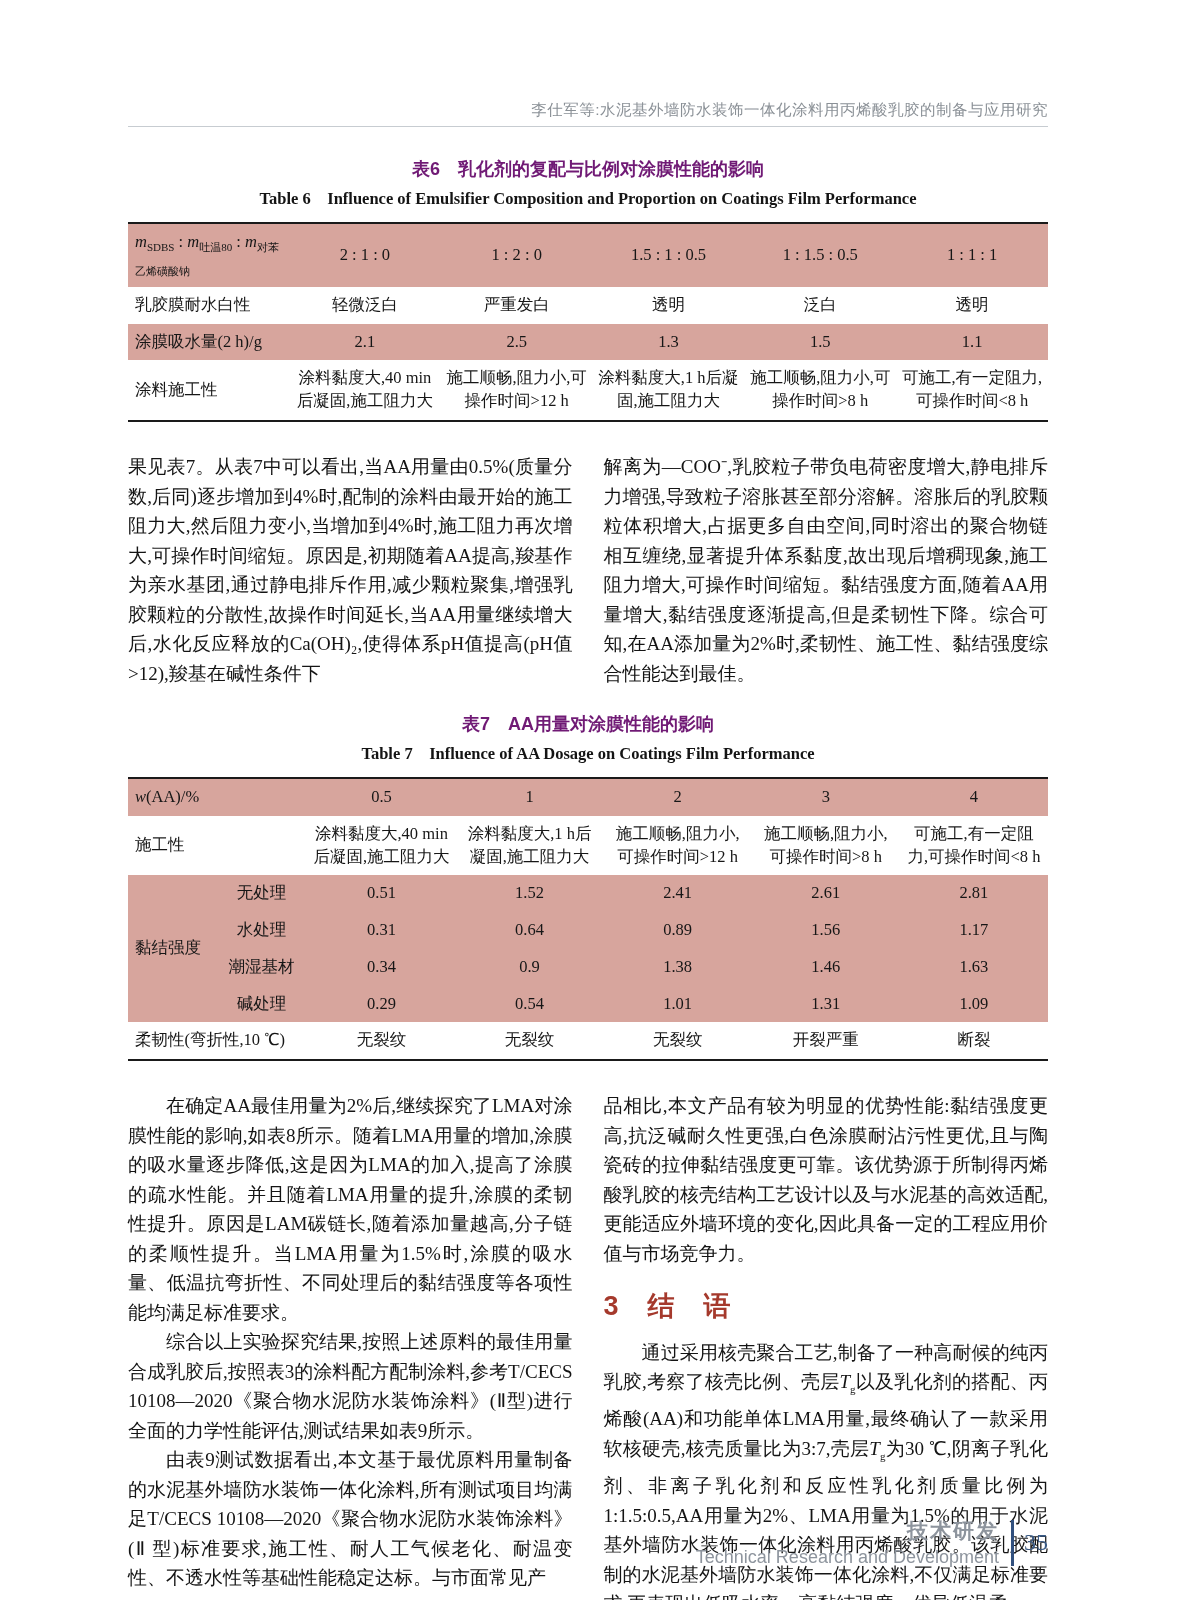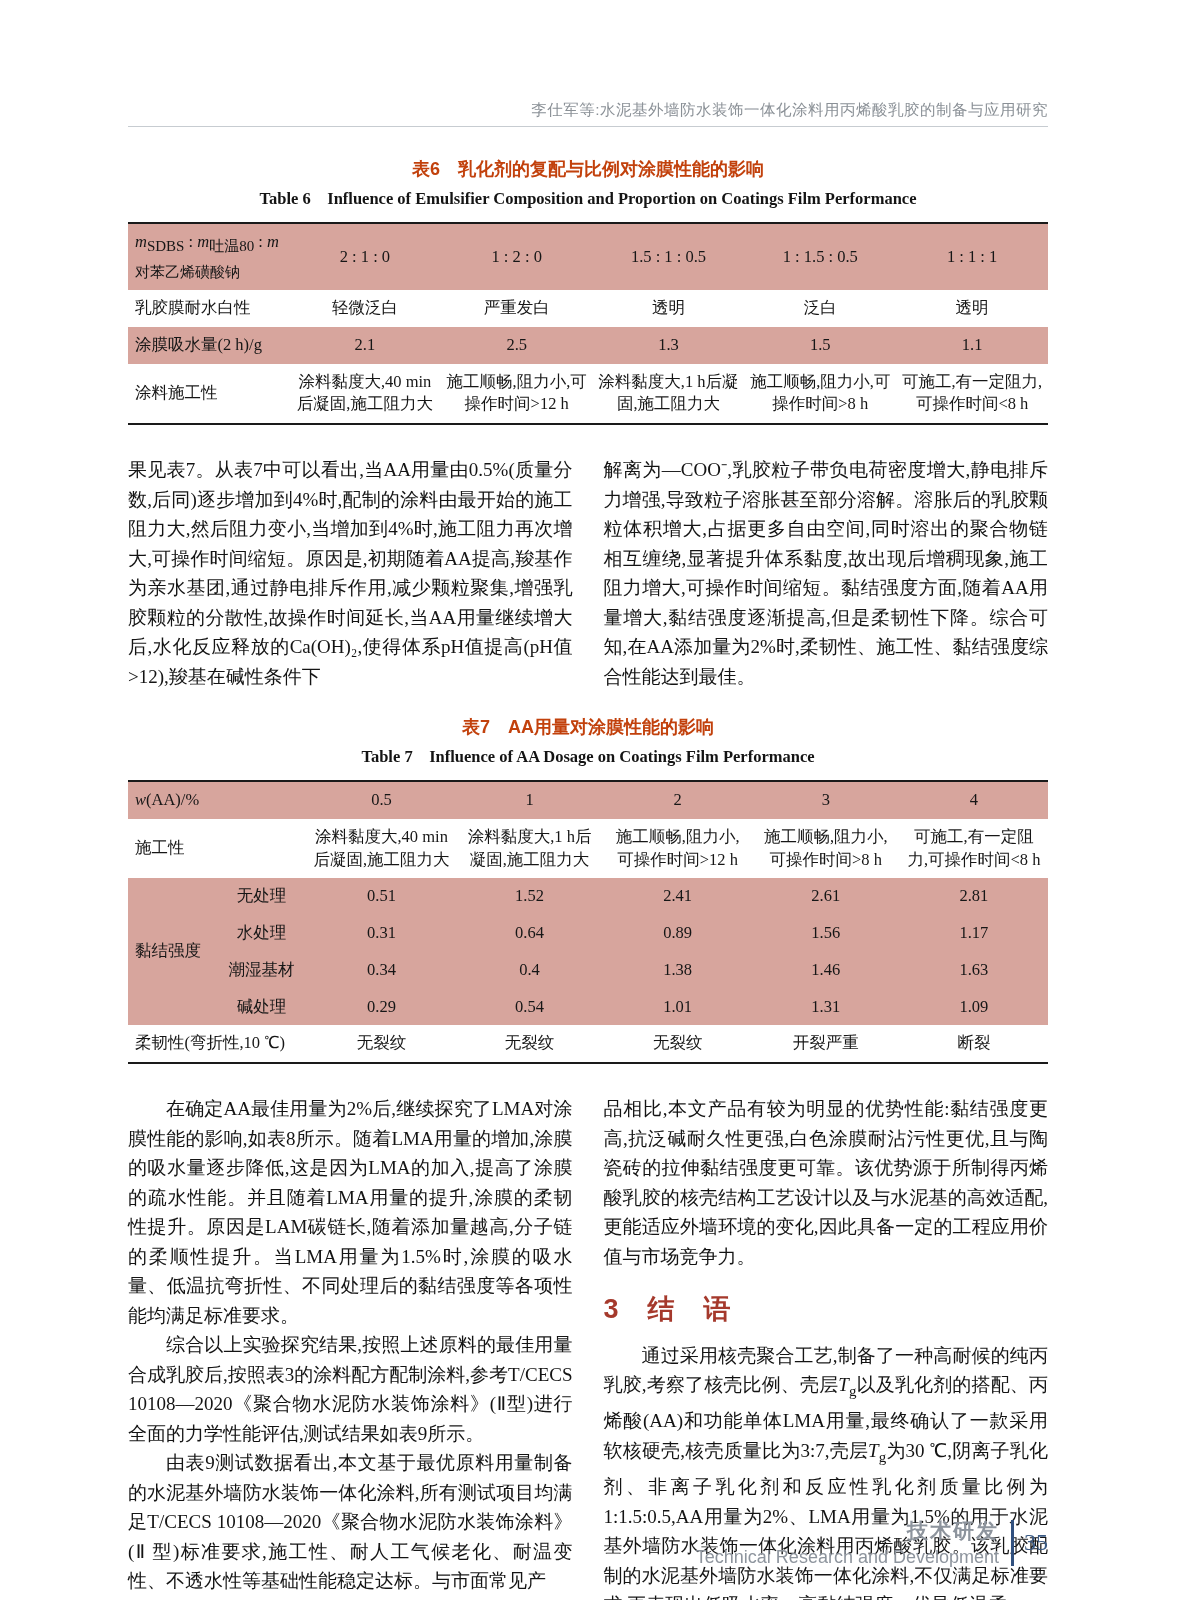--- a/index.html
+++ b/index.html
@@ -13,21 +13,21 @@
   
   .running-title {
     padding-top:84px; text-align:right;
     font-family:"Liberation Sans", sans-serif;
     font-size:15.5px; color:#8a9096; letter-spacing:0.5px;
   }
   .header-rule { margin-top:5px; border-top:1.5px solid #c7ccd1; height:0; }
 
   
   .caption-cn {
-    text-align:center; font-weight:bold; font-size:18px; color:#c2410c;
+    text-align:center; font-weight:bold; font-size:18px; color:#701a75;
     font-family:"Liberation Sans", sans-serif;
   }
   .caption-cn.t6 { margin-top:30px; }
   .caption-cn.t7 { margin-top:24px;text-align:center; }
   .caption-en {
     text-align:center; font-weight:bold; font-size:16.5px; margin-top:7px;
     font-family:"Liberation Serif", serif; color:#141414;
   }
 
   
@@ -39,21 +39,21 @@
   .data-table td { padding:7px 5px; text-align:center; vertical-align:middle; }
   .data-table td.label { text-align:left; padding-left:7px; }
   tr.pink { background:#d7a59d; }
   .table6 col.t6c0 { width:17.5%; }
   .table6 col.t6c  { width:16.5%; }
   .table7 col.t7c0 { width:9.5%; }
   .table7 col.t7c1 { width:10%; }
   .table7 col.t7c  { width:16.1%; }
   .table7 td.num { padding:5px 4px; }
   .ivar { font-style:italic; font-family:"Liberation Serif", serif; }
-  sub { font-size:15px; }
+  sub { font-size:11px; }
 
   
   .twocol { display:flex; gap:31px; }
   .twocol.top { margin-top:30px; }
   .twocol.bottom { margin-top:30px; }
   .col { flex:1; font-size:19px; line-height:29.5px; text-align:justify; color:#141414; }
   .col p { margin:0; }
   .col p.indent { text-indent:2em; }
 
   
@@ -182,21 +182,21 @@
           <td>水处理</td>
           <td class="num">0.31</td>
           <td class="num">0.64</td>
           <td class="num">0.89</td>
           <td class="num">1.56</td>
           <td class="num">1.17</td>
         </tr>
         <tr class="pink">
           <td>潮湿基材</td>
           <td class="num">0.34</td>
-          <td class="num">0.4</td>
+          <td class="num">0.9</td>
           <td class="num">1.38</td>
           <td class="num">1.46</td>
           <td class="num">1.63</td>
         </tr>
         <tr class="pink">
           <td>碱处理</td>
           <td class="num">0.29</td>
           <td class="num">0.54</td>
           <td class="num">1.01</td>
           <td class="num">1.31</td>

